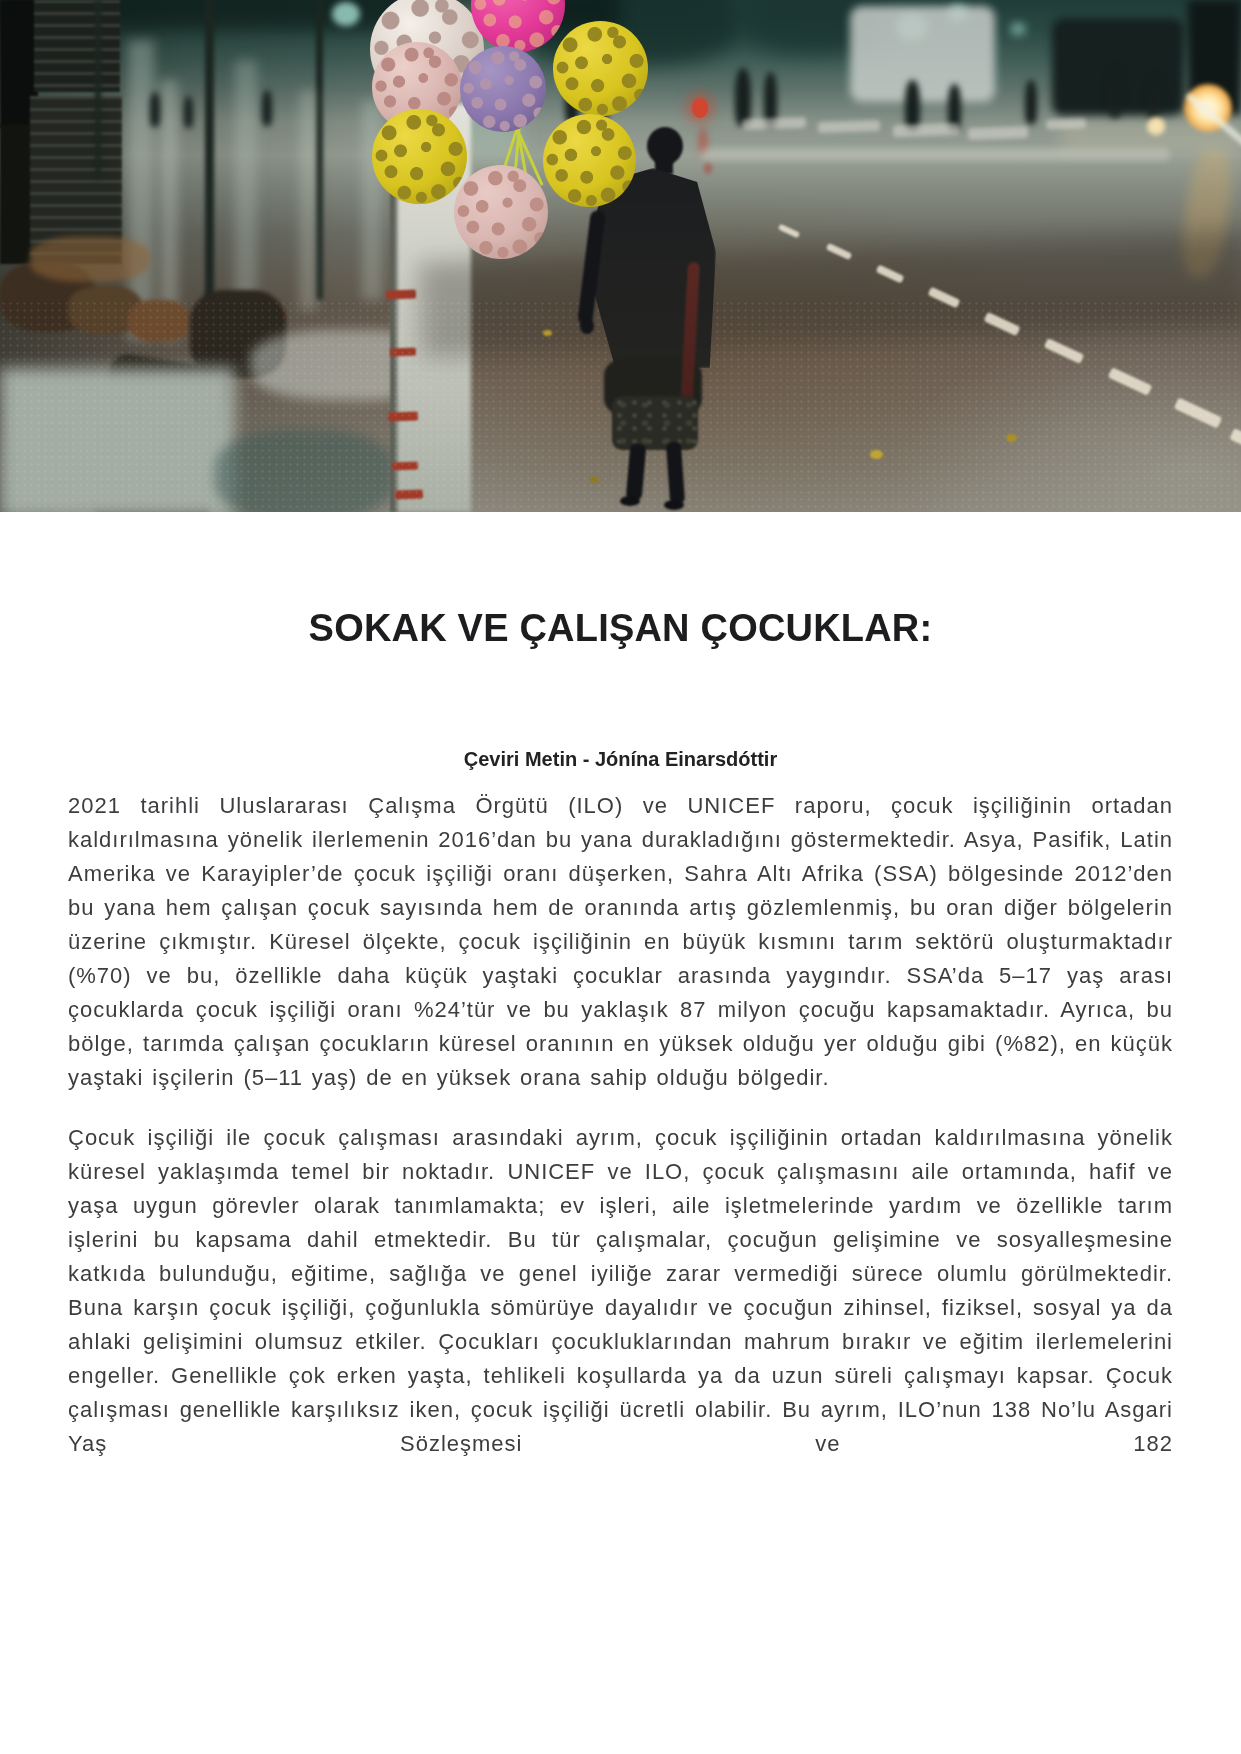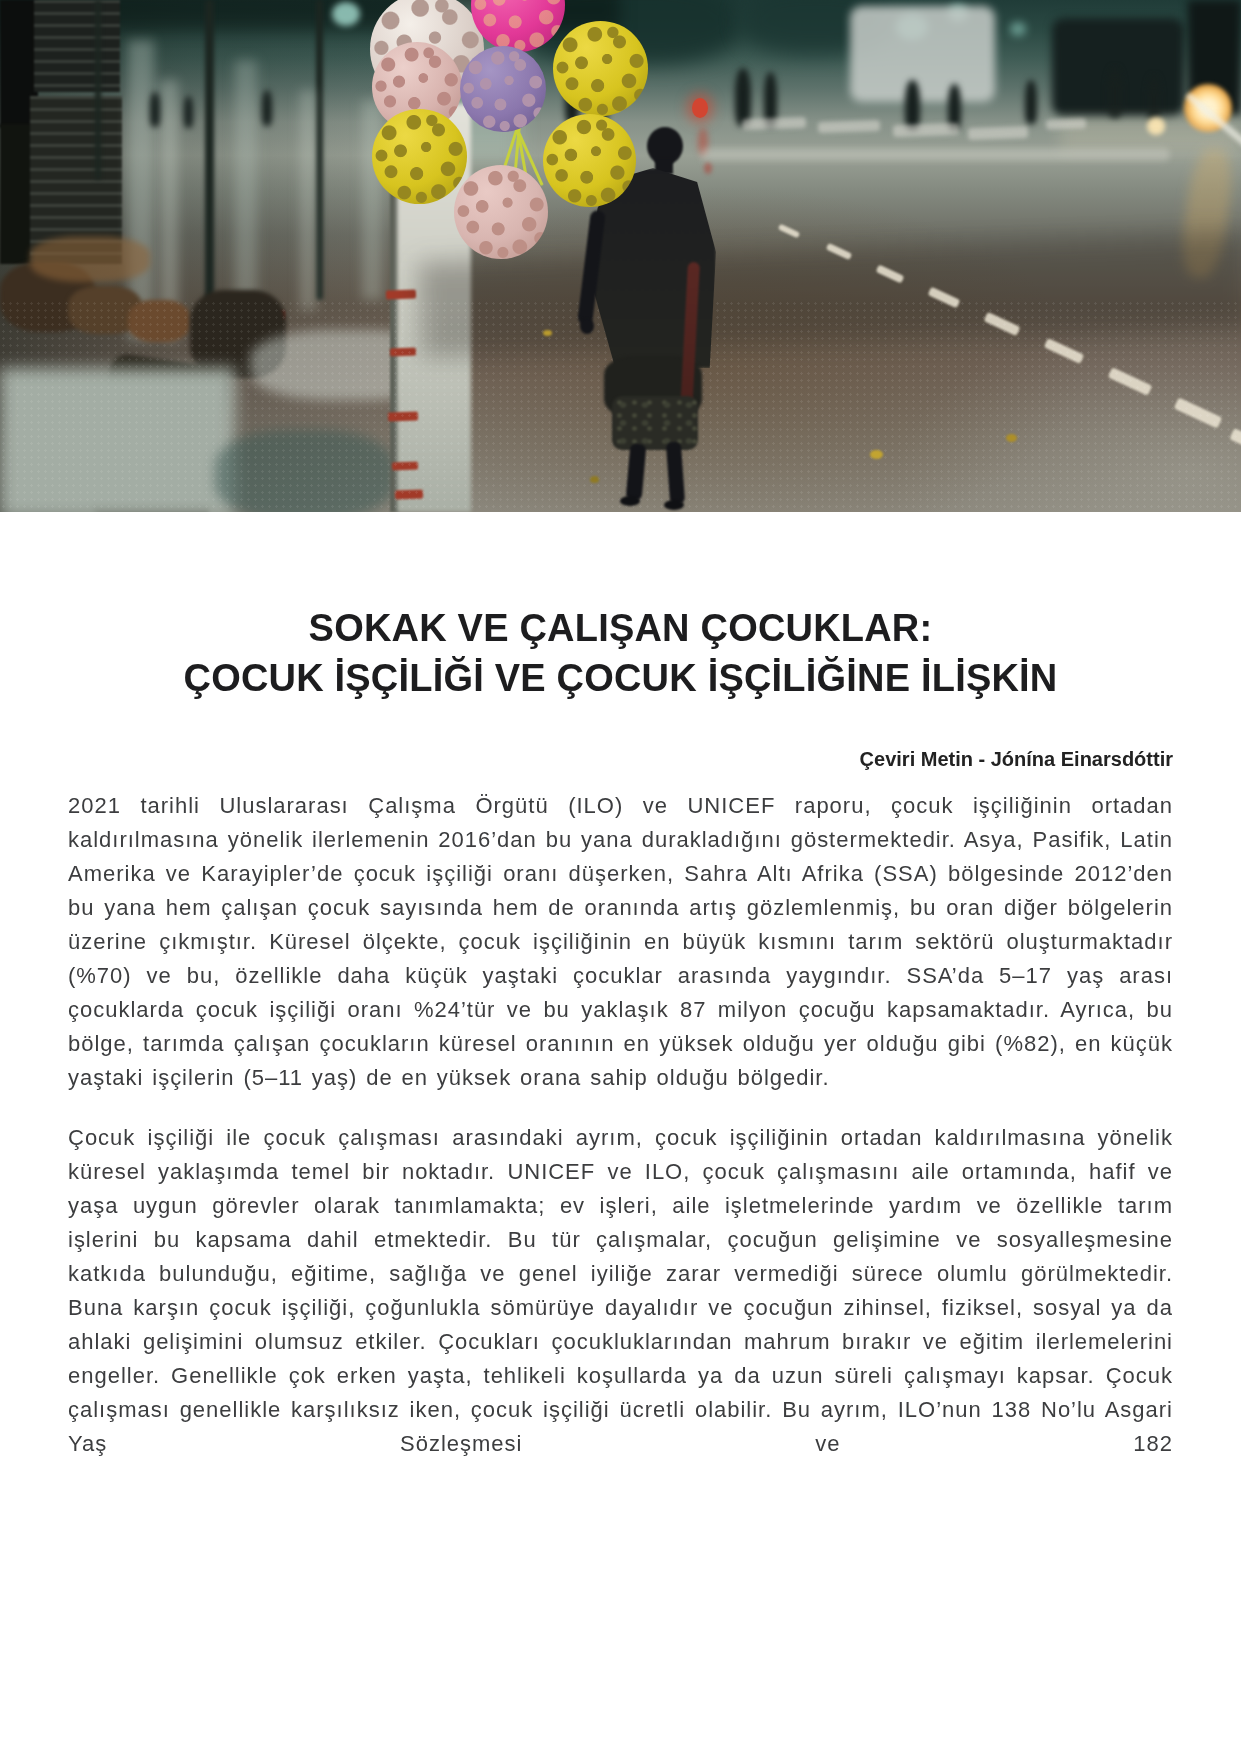--- a/index.html
+++ b/index.html
@@ -70,21 +70,21 @@
   .string{position:absolute;width:2.5px;background:#c6d13c;filter:blur(.5px);border-radius:2px;}
   .kid{background:#15161a;}
   
   .title{
     position:absolute;left:68px;right:68px;top:578px;
     text-align:center;color:#1d1d1f;
     font-weight:bold;font-size:38px;line-height:50px;letter-spacing:.2px;
   }
   .byline{
     position:absolute;left:68px;right:68px;top:748px;
-    text-align:right;color:#222;
+    text-align:center;color:#222;
     font-weight:bold;font-size:20px;
   }
   .bodycopy{
     position:absolute;left:68px;right:68px;top:789px;
     color:#3c3d3f;
     font-size:22px;line-height:34px;
     letter-spacing:.045em;word-spacing:.08em;
     text-align:justify;
   }
   .bodycopy p{margin:0 0 26px 0;}
@@ -239,21 +239,20 @@
       <div class="bl bl-yellow" style="left:553px;top:21px;width:95px;height:95px;"></div>
       <div class="bl bl-purple" style="left:460px;top:46px;width:86px;height:86px;"></div>
       <div class="bl bl-yellow" style="left:372px;top:109px;width:95px;height:95px;"></div>
       <div class="bl bl-yellow" style="left:543px;top:114px;width:93px;height:93px;"></div>
       <div class="bl bl-pink2" style="left:454px;top:165px;width:94px;height:94px;"></div>
     </div>
   </div>
 
   <h1 class="title">
     <div>SOKAK VE ÇALIŞAN ÇOCUKLAR:</div>
-    <div>ÇOCUK İŞÇİLİĞİ VE ÇOCUK İŞÇİLİĞİNE İLİŞKİN</div>
   </h1>
 
   <div class="byline">Çeviri Metin - Jónína Einarsdóttir</div>
 
   <div class="bodycopy">
     <p>2021 tarihli Uluslararası Çalışma Örgütü (ILO) ve UNICEF raporu, çocuk işçiliğinin ortadan kaldırılmasına yönelik ilerlemenin 2016’dan bu yana durakladığını göstermektedir. Asya, Pasifik, Latin Amerika ve Karayipler’de çocuk işçiliği oranı düşerken, Sahra Altı Afrika (SSA) bölgesinde 2012’den bu yana hem çalışan çocuk sayısında hem de oranında artış gözlemlenmiş, bu oran diğer bölgelerin üzerine çıkmıştır. Küresel ölçekte, çocuk işçiliğinin en büyük kısmını tarım sektörü oluşturmaktadır (%70) ve bu, özellikle daha küçük yaştaki çocuklar arasında yaygındır. SSA’da 5–17 yaş arası çocuklarda çocuk işçiliği oranı %24’tür ve bu yaklaşık 87 milyon çocuğu kapsamaktadır. Ayrıca, bu bölge, tarımda çalışan çocukların küresel oranının en yüksek olduğu yer olduğu gibi (%82), en küçük yaştaki işçilerin (5–11 yaş) de en yüksek orana sahip olduğu bölgedir.</p>
     <p class="continued">Çocuk işçiliği ile çocuk çalışması arasındaki ayrım, çocuk işçiliğinin ortadan kaldırılmasına yönelik küresel yaklaşımda temel bir noktadır. UNICEF ve ILO, çocuk çalışmasını aile ortamında, hafif ve yaşa uygun görevler olarak tanımlamakta; ev işleri, aile işletmelerinde yardım ve özellikle tarım işlerini bu kapsama dahil etmektedir. Bu tür çalışmalar, çocuğun gelişimine ve sosyalleşmesine katkıda bulunduğu, eğitime, sağlığa ve genel iyiliğe zarar vermediği sürece olumlu görülmektedir. Buna karşın çocuk işçiliği, çoğunlukla sömürüye dayalıdır ve çocuğun zihinsel, fiziksel, sosyal ya da ahlaki gelişimini olumsuz etkiler. Çocukları çocukluklarından mahrum bırakır ve eğitim ilerlemelerini engeller. Genellikle çok erken yaşta, tehlikeli koşullarda ya da uzun süreli çalışmayı kapsar. Çocuk çalışması genellikle karşılıksız iken, çocuk işçiliği ücretli olabilir. Bu ayrım, ILO’nun 138 No’lu Asgari Yaş Sözleşmesi ve 182</p>
   </div>
 
 

